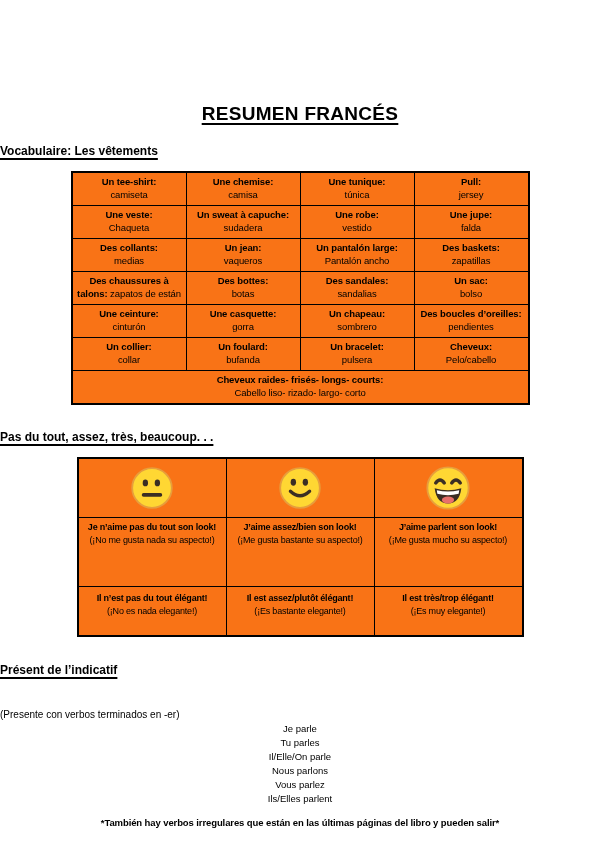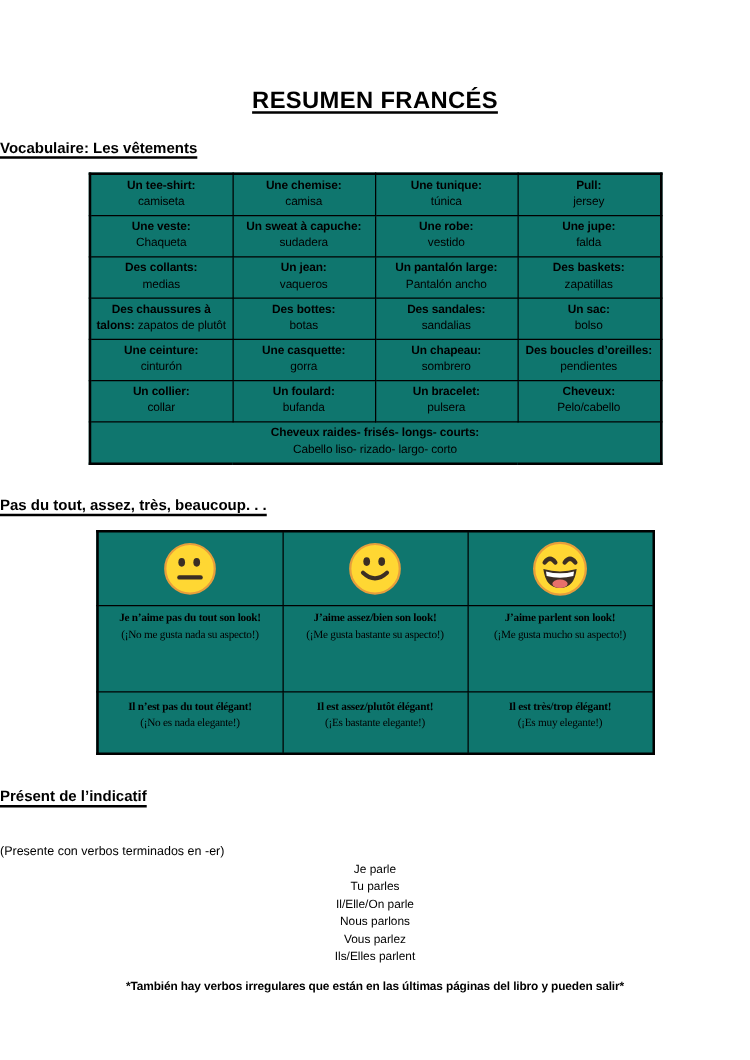--- a/index.html
+++ b/index.html
@@ -1,46 +1,46 @@
 <!DOCTYPE html>
 <html><head>
 <meta charset="utf-8">
 <style>
   html,body{margin:0;padding:0;background:#ffffff;}
   body{
     width:600px;height:848px;overflow:hidden;
     font-family:"Liberation Sans", sans-serif;color:#000;
     -webkit-font-smoothing:antialiased;
   }
-  .page{padding-top:70px;}
+  .page{padding-top:103px;}
   .doc-title{
     text-align:center;font-size:19px;font-weight:bold;letter-spacing:.3px;
     margin:0;
   }
   .doc-title span, .sec-heading span{
     text-decoration:underline;text-decoration-thickness:2px;text-underline-offset:3px;
   }
   .sec-heading{
     text-align:left;font-size:12px;font-weight:bold;margin:0;
   }
   .sec-heading.vocab{margin-top:19px;}
   .sec-heading.opinions{margin-top:25px;}
   .sec-heading.present{margin-top:26px;}
 
-  table{border-collapse:collapse;margin:13px auto 0;table-layout:fixed;background:#0f766e;}
+  table{border-collapse:collapse;margin:13px auto 0;table-layout:fixed;background:#f97316;}
   table.vocab-table{width:430px;border:2px solid #000;}
   table.vocab-table td{
     border:1.5px solid #000;width:107px;text-align:center;vertical-align:middle;
     font-size:9.5px;line-height:1.42;padding:2px 3px 3px;letter-spacing:-.1px;
   }
   .fr{font-weight:bold;}
   .es{font-weight:normal;}
   td.runin .fr, td.runin .es{display:inline;}
 
-  table.opinion-table{width:430px;border:2px solid #000;font-family:Liberation Serif, serif;}
+  table.opinion-table{width:430px;border:2px solid #000;}
   table.opinion-table td{
     border:1.5px solid #000;width:143px;text-align:center;
     font-size:9px;line-height:1.45;letter-spacing:-.2px;padding:3px 2px;
   }
   td.emoji-cell{height:52px;vertical-align:middle;padding:4px 0;}
   tr.look-row td{height:62px;vertical-align:top;}
   tr.elegant-row td{height:40px;vertical-align:top;padding-top:5px;}
   .opinion-fr{font-weight:bold;}
   .opinion-es{font-weight:normal;}
 
@@ -113,21 +113,21 @@
         <td>
             <div class="fr">Un pantalón large:</div>
             <div class="es">Pantalón ancho</div>
           </td>
         <td>
             <div class="fr">Des baskets:</div>
             <div class="es">zapatillas</div>
           </td>
       </tr>
       <tr>
-        <td class="runin"><div class="fr">Des chaussures à talons:</div> <div class="es">zapatos de plutôt</div></td>
+        <td class="runin"><div class="fr">Des chaussures à talons:</div> <div class="es">zapatos de están</div></td>
         <td>
             <div class="fr">Des bottes:</div>
             <div class="es">botas</div>
           </td>
         <td>
             <div class="fr">Des sandales:</div>
             <div class="es">sandalias</div>
           </td>
         <td>
             <div class="fr">Un sac:</div>

